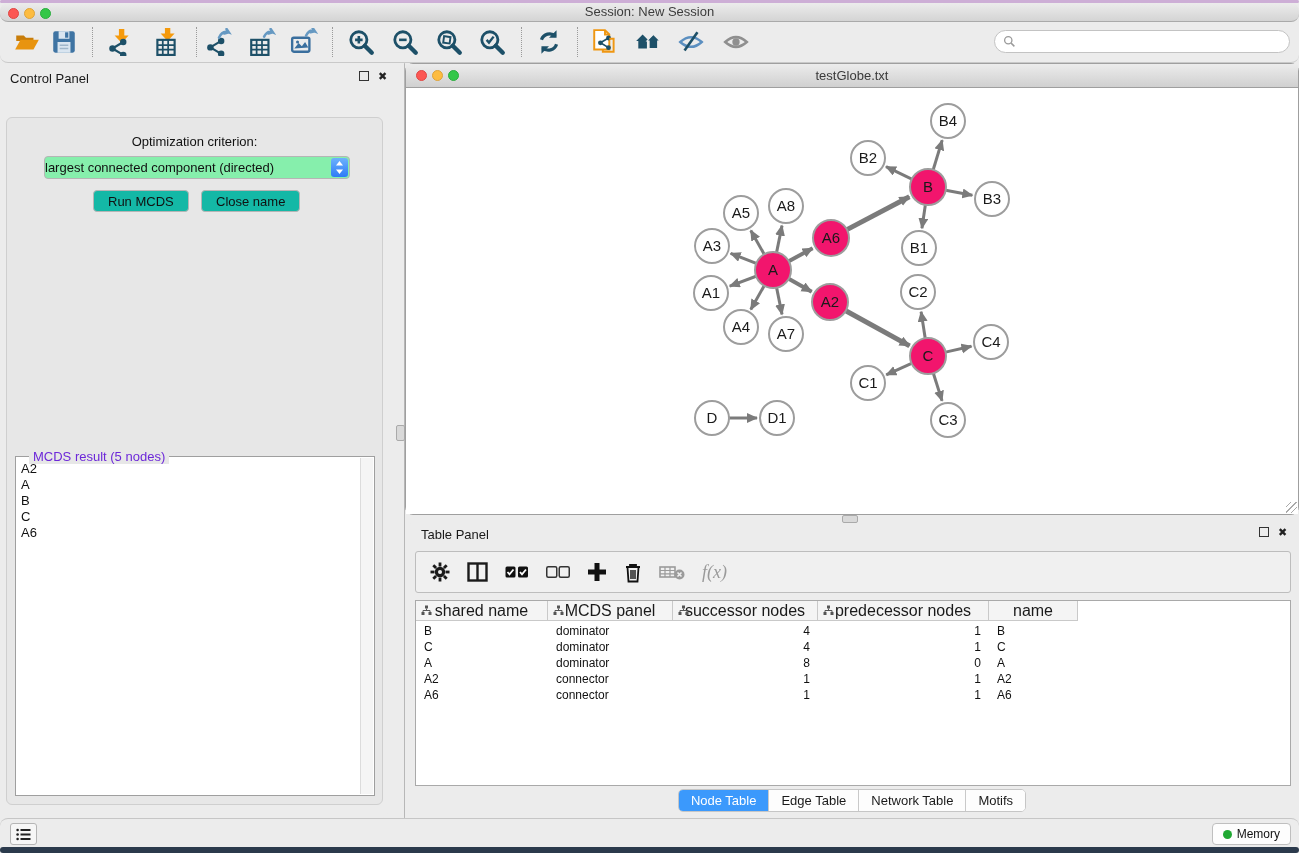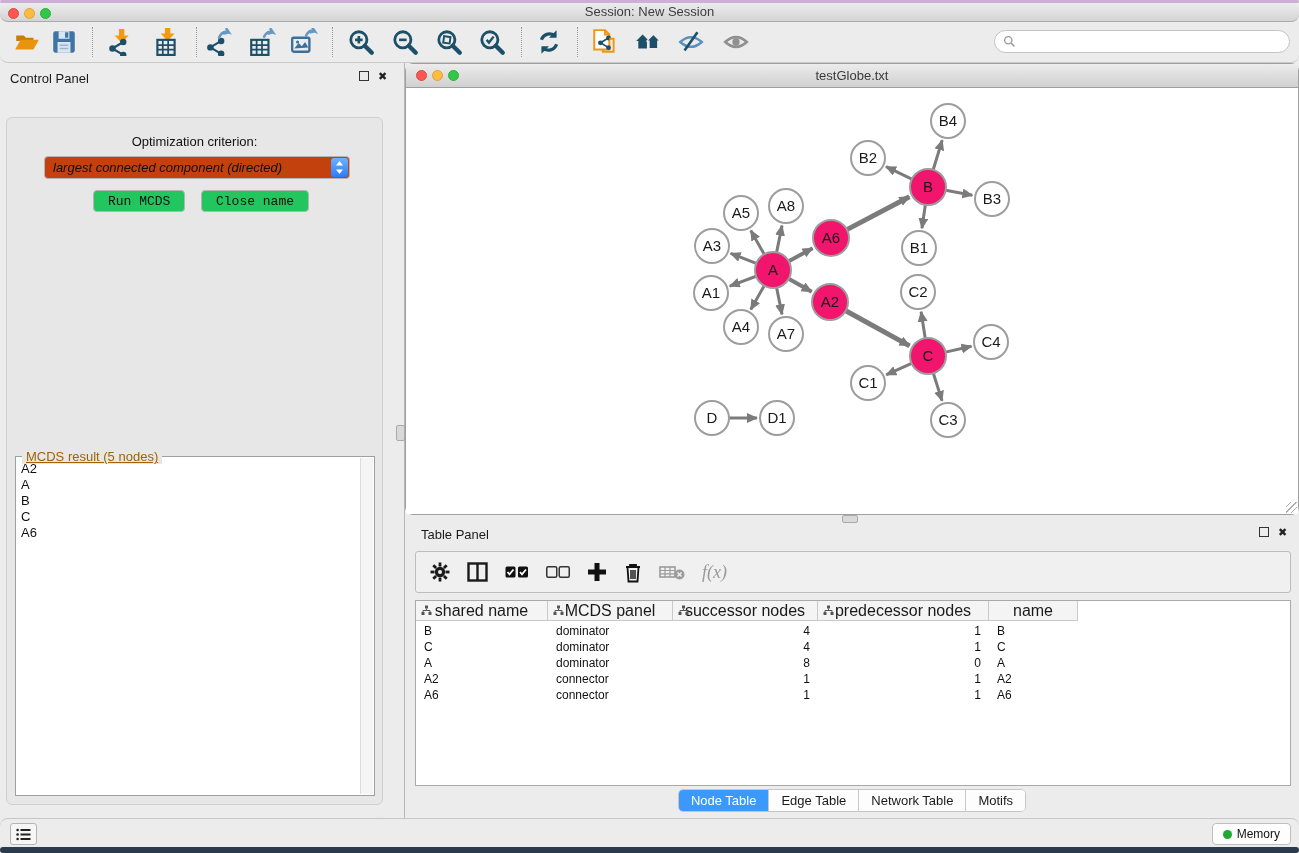--- a/index.html
+++ b/index.html
@@ -36,31 +36,31 @@
   .panel-ctl { position:absolute; top:8px; width:11px; height:11px; font-size:11px; line-height:11px; color:#222; text-align:center; }
   .float-glyph { border:1.5px solid #333; width:10px; height:10px; }
   .tabs-row { display:flex; border:1px solid #c6c6c6; border-radius:5px; overflow:hidden; background:#fff; }
   .tab { font-size:13px; color:#1a1a1a; background:#fdfdfd; padding:3px 12px; border-right:1px solid #c9c9c9; line-height:15px; }
   .tab:last-child { border-right:none; }
   .tab.sel { background:#3b99fc; color:#fff; }
   #cp-tabs { position:absolute; left:78px; top:33px; }
   #cp-content { position:absolute; left:6px; top:54px; width:377px; height:688px;
     background:#e7e7e7; border:1px solid #cfcfcf; border-radius:6px; }
   #opt-label { position:absolute; left:0; top:16px; width:100%; text-align:center; font-size:13px; color:#111; }
-  #criterion { position:absolute; left:37px; top:38px; width:306px; height:23px; background:#c2410c;
-    border:1px solid #b5b5b5; border-radius:4px; font-size:13px; color:#111; line-height:21px; padding-left:8px;font-style:italic; }
+  #criterion { position:absolute; left:37px; top:38px; width:306px; height:23px; background:#86efac;
+    border:1px solid #b5b5b5; border-radius:4px; font-size:13px; color:#111; line-height:21px; padding-left:0; }
   #criterion .stepper { position:absolute; right:1px; top:1px; width:17px; height:19px; border-radius:3px;
     background:linear-gradient(#6db2fc,#2e7bf7); }
   .stepper svg { width:17px; height:19px; display:block; }
-  .cp-btn { position:absolute; top:72px; height:22px; background:#22c55e; border:1px solid #b5b5b5;
-    border-radius:4px; font-size:13px; color:#111; font-family:Liberation Mono, monospace; padding:0 14px; }
+  .cp-btn { position:absolute; top:72px; height:22px; background:#14b8a6; border:1px solid #b5b5b5;
+    border-radius:4px; font-size:13px; color:#111; font-family:Liberation Sans, sans-serif; padding:0 14px; }
   #run-btn { left:86px; }
   #close-btn { left:194px; }
   #result-box { position:absolute; left:8px; top:338px; width:360px; height:340px; border:1px solid #9f9f9f; background:#fff; }
-  #result-legend { position:absolute; left:6px; top:-8px; background:#e7e7e7; padding:0 4px; font-size:13px; color:#a16207;text-decoration:underline; }
+  #result-legend { position:absolute; left:13px; top:-8px; background:#e7e7e7; padding:0 4px; font-size:13px; color:#6d28d9; }
   #result-list { position:absolute; left:2px; top:4px; width:338px; bottom:2px; overflow:hidden; }
   .result-item { font-size:13px; color:#111; line-height:16px; padding-left:3px; }
   #result-scroll { position:absolute; right:1px; top:1px; width:13px; bottom:1px; background:#f5f5f5; border-left:1px solid #dcdcdc; }
 
   
   #v-splitter-line { left:404px; top:63px; width:1px; height:755px; background:#b7b7b7; }
   #v-handle { left:396px; top:425px; width:9px; height:16px; background:#d9d9d9; border:1px solid #aaa; border-radius:2px; }
   #h-handle { left:842px; top:515px; width:16px; height:8px; background:#d9d9d9; border:1px solid #aaa; border-radius:2px; }
 
   

